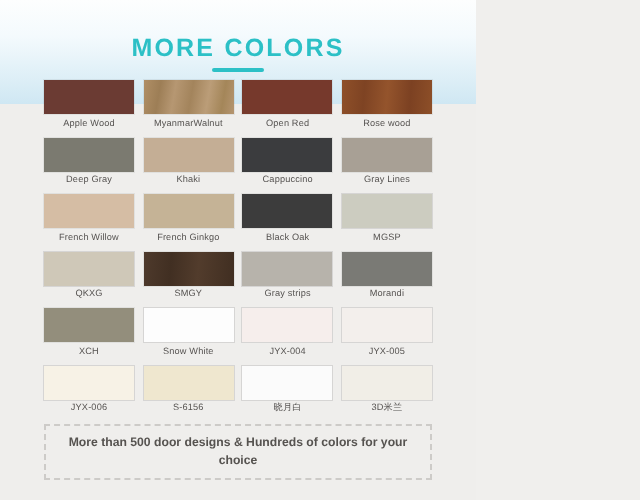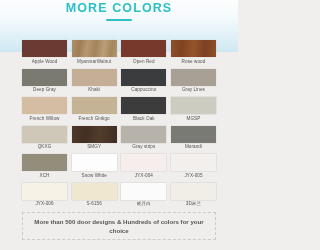--- a/index.html
+++ b/index.html
@@ -11,21 +11,21 @@
     -webkit-font-smoothing:antialiased;
   }
   .page{position:relative;width:238px;height:250px;background:#efeeec;}
 
   
   .header{
     position:relative;
     height:52px;
     background:linear-gradient(to bottom,#fdfefe 0%,#f4fafd 35%,#d8ecf5 85%,#cfe7f3 100%);
     display:flex;flex-direction:column;
-    align-items:center;
+    align-items:center;justify-content:center;
   }
   .header-title{
     font-size:12.5px;
     font-weight:bold;
     letter-spacing:1.1px;
     color:#2cc0c6;
     line-height:1;
     margin-top:2px;
   }
   .header-rule{

